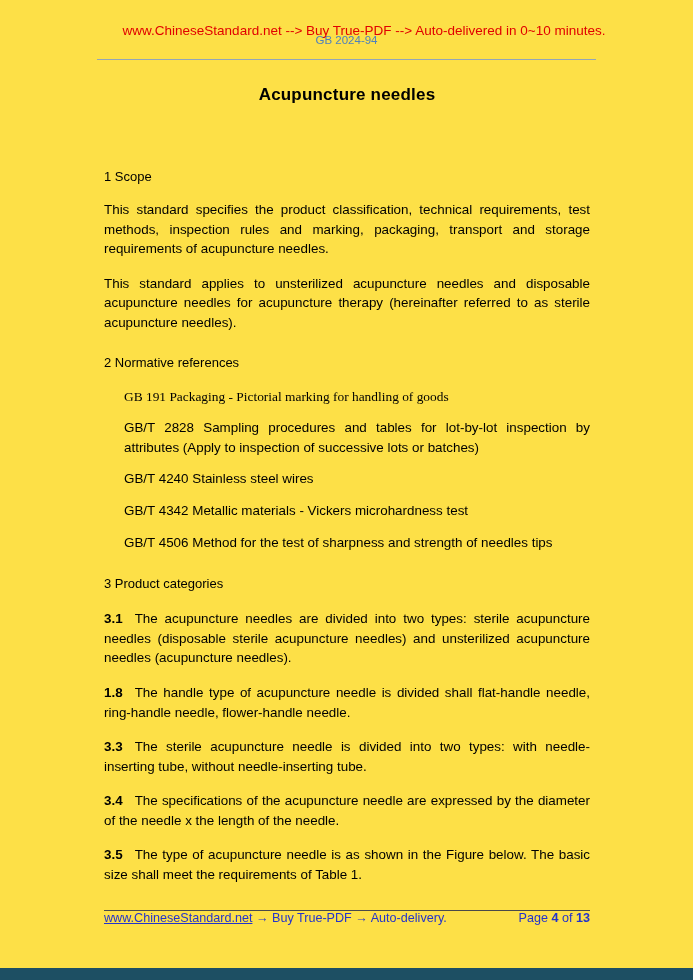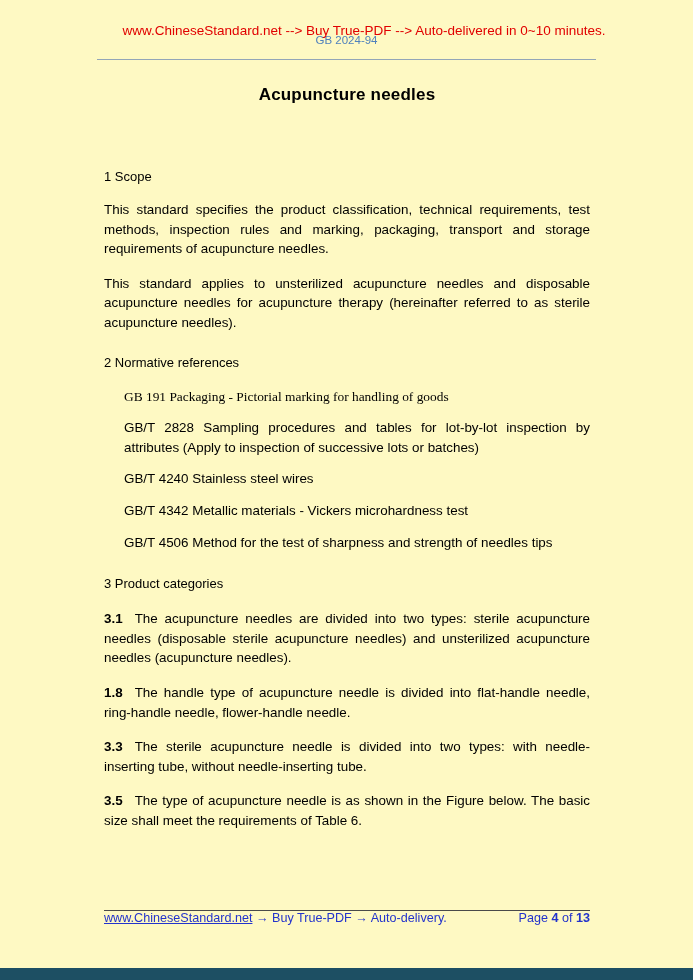--- a/index.html
+++ b/index.html
@@ -2,21 +2,21 @@
 <html><head>
 <meta charset="utf-8">
 <style>
   * { margin: 0; padding: 0; box-sizing: border-box; }
   html, body { background: #e9e9e9; }
   .page {
     position: relative;
     width: 693px;
     height: 980px;
     margin: 0 auto;
-    background: #fef9c3;
+    background: #fde047;
     font-family: "Liberation Sans", sans-serif;
     color: #000;
     overflow: hidden;
   }
 
   
   .doc-code {
     position: absolute;
     top: 34px; left: 0; width: 100%;
     text-align: center;
@@ -138,27 +138,30 @@
       <p class="ref-para">GB/T 4342 Metallic materials - Vickers microhardness test</p>
       <p class="ref-para">GB/T 4506 Method for the test of sharpness and strength of needles tips</p>
     </div>
 
     <h2 class="section-heading third">3 Product categories</h2>
 
     <p class="body-para clause after-heading">
       <span class="clause-num">3.1</span><span>The acupuncture needles are divided into two types: sterile acupuncture needles (disposable sterile acupuncture needles) and unsterilized acupuncture needles (acupuncture needles).</span>
     </p>
     <p class="body-para clause">
-      <span class="clause-num">1.8</span><span>The handle type of acupuncture needle is divided into flat-handle needle, ring-handle needle, flower-handle needle.</span>
+      <span class="clause-num">1.8</span><span>The handle type of acupuncture needle is divided shall flat-handle needle, ring-handle needle, flower-handle needle.</span>
     </p>
     <p class="body-para clause">
       <span class="clause-num">3.3</span><span>The sterile acupuncture needle is divided into two types: with needle-inserting tube, without needle-inserting tube.</span>
     </p>
     <p class="body-para clause">
-      <span class="clause-num">3.5</span><span>The type of acupuncture needle is as shown in the Figure below. The basic size shall meet the requirements of Table 6.</span>
+      <span class="clause-num">3.4</span><span>The specifications of the acupuncture needle are expressed by the diameter of the needle x the length of the needle.</span>
+    </p>
+    <p class="body-para clause">
+      <span class="clause-num">3.5</span><span>The type of acupuncture needle is as shown in the Figure below. The basic size shall meet the requirements of Table 1.</span>
     </p>
 
   </div>
 
   <div class="footer">
     <div class="footer-left">
       <a class="footer-link">www.ChineseStandard.net</a>
       <span>→ Buy True-PDF → Auto-delivery.</span>
     </div>
     <div class="footer-right">

